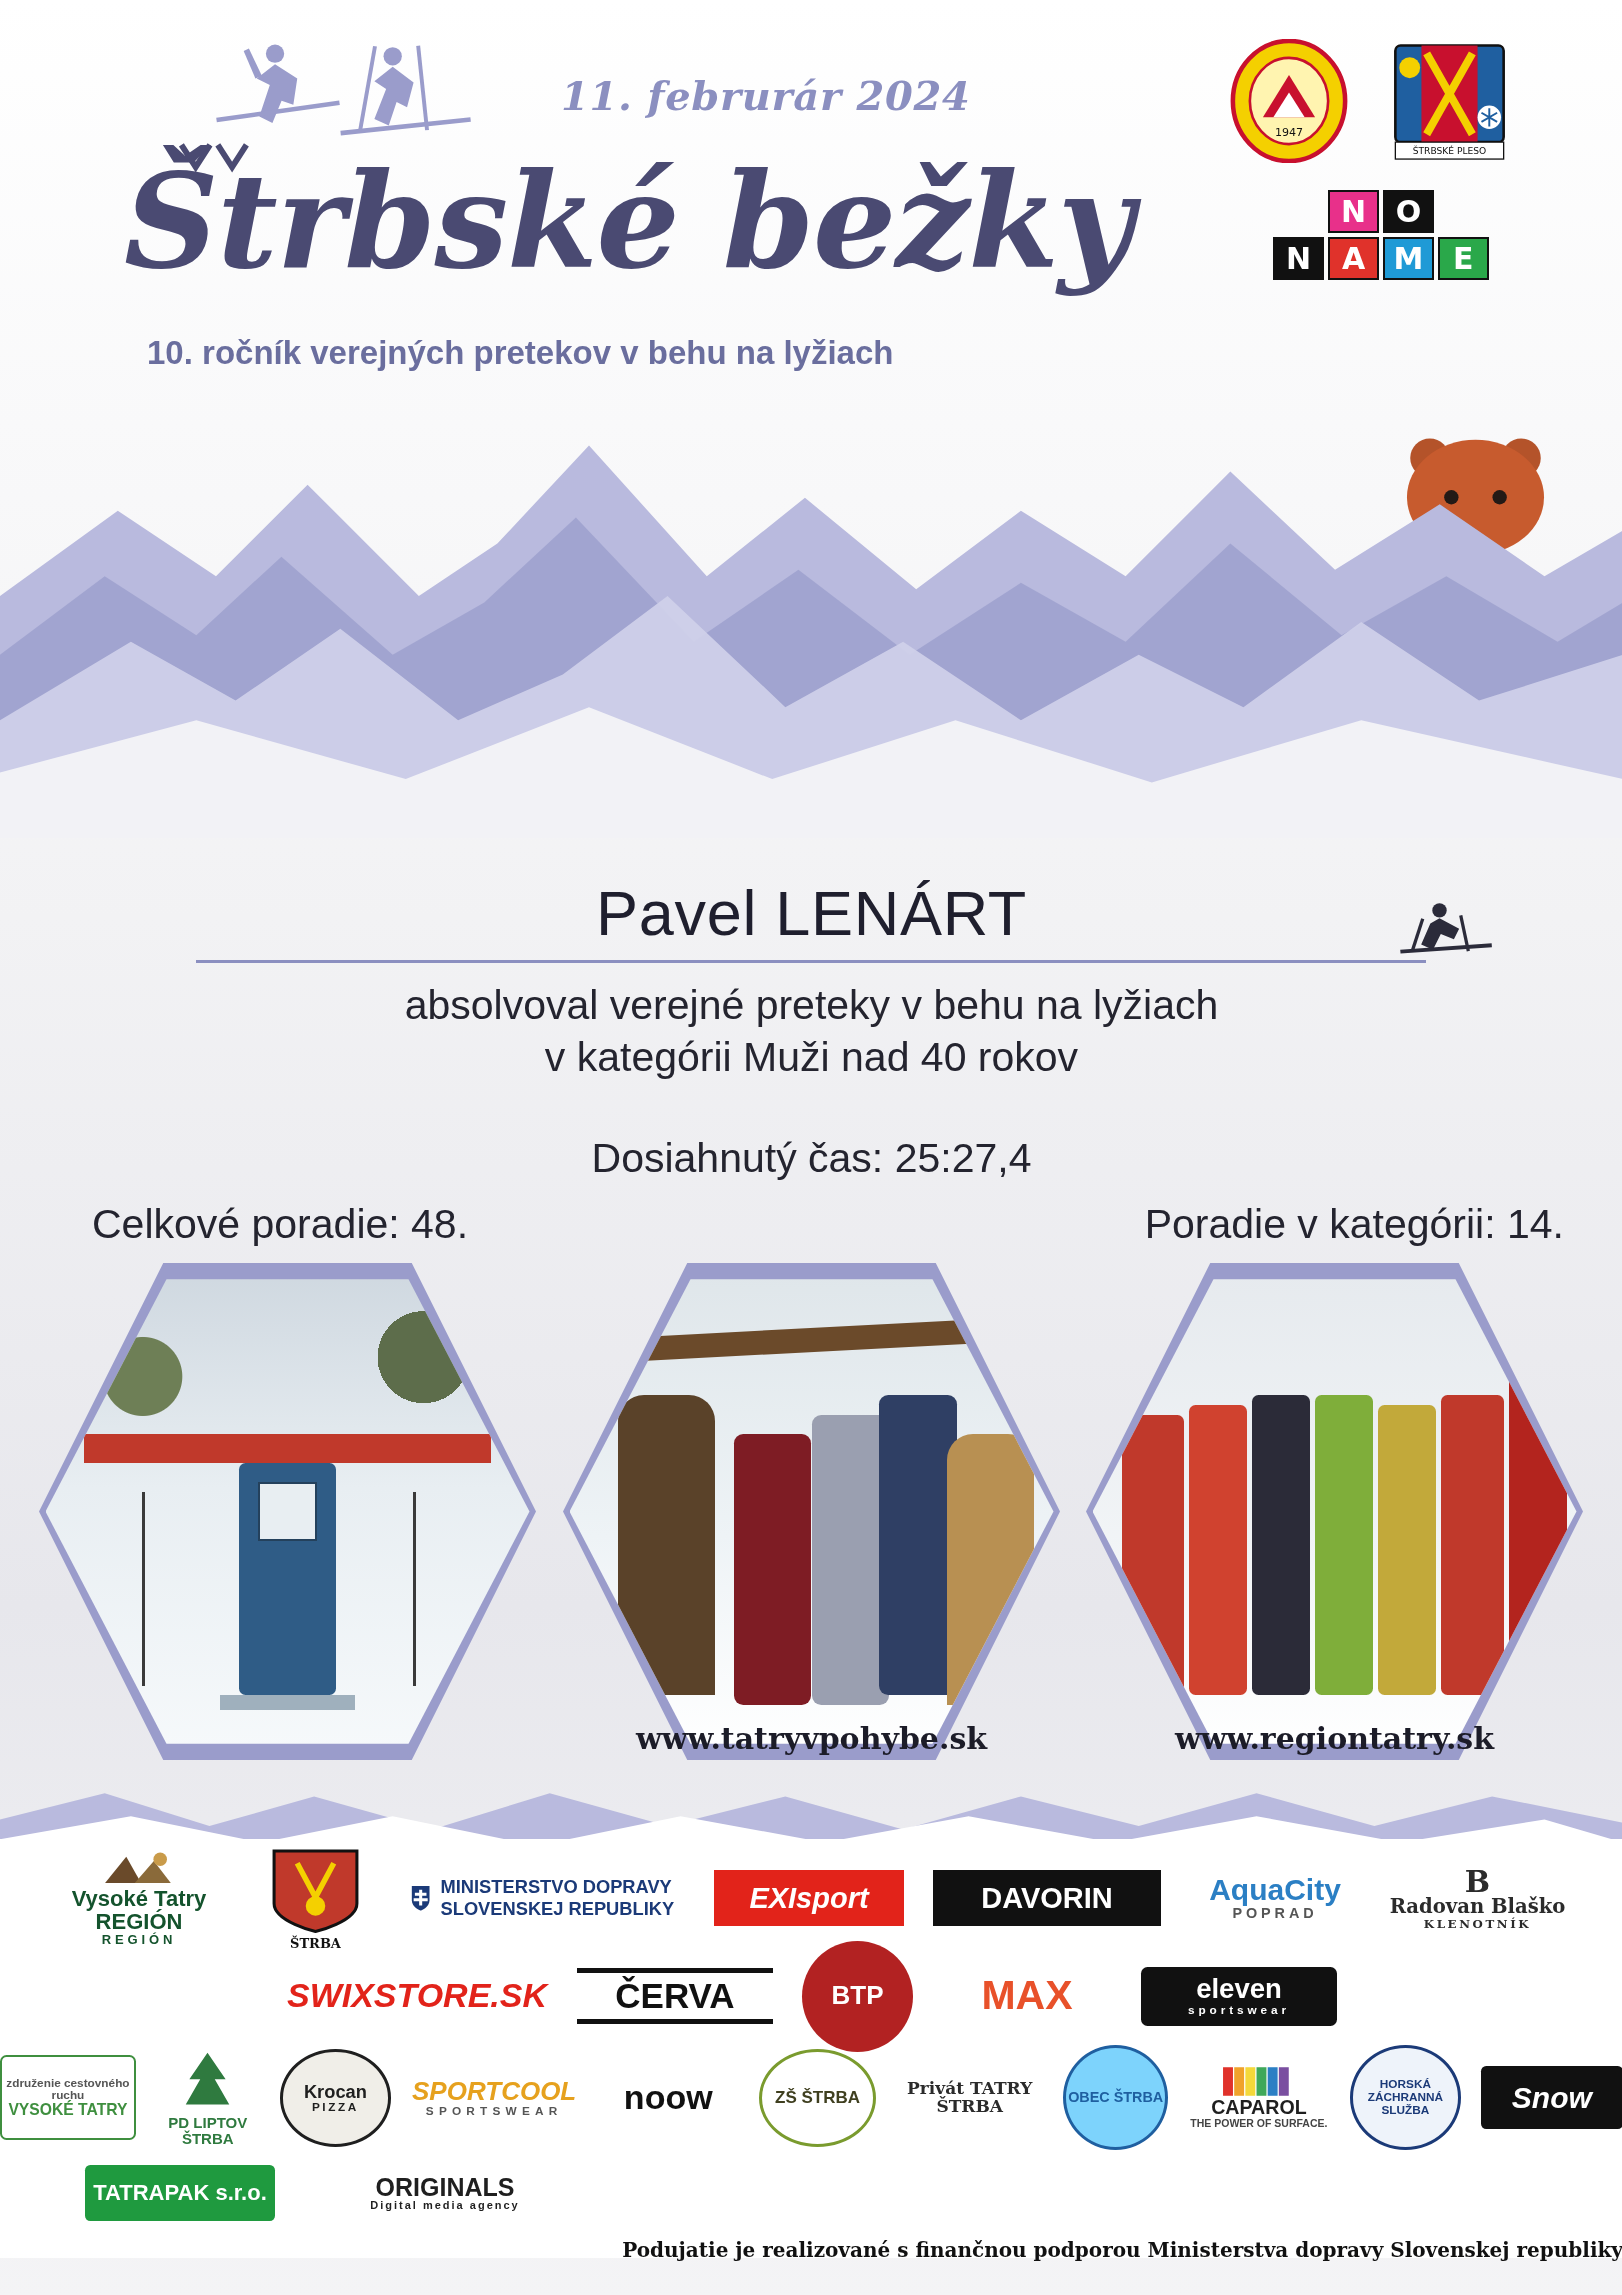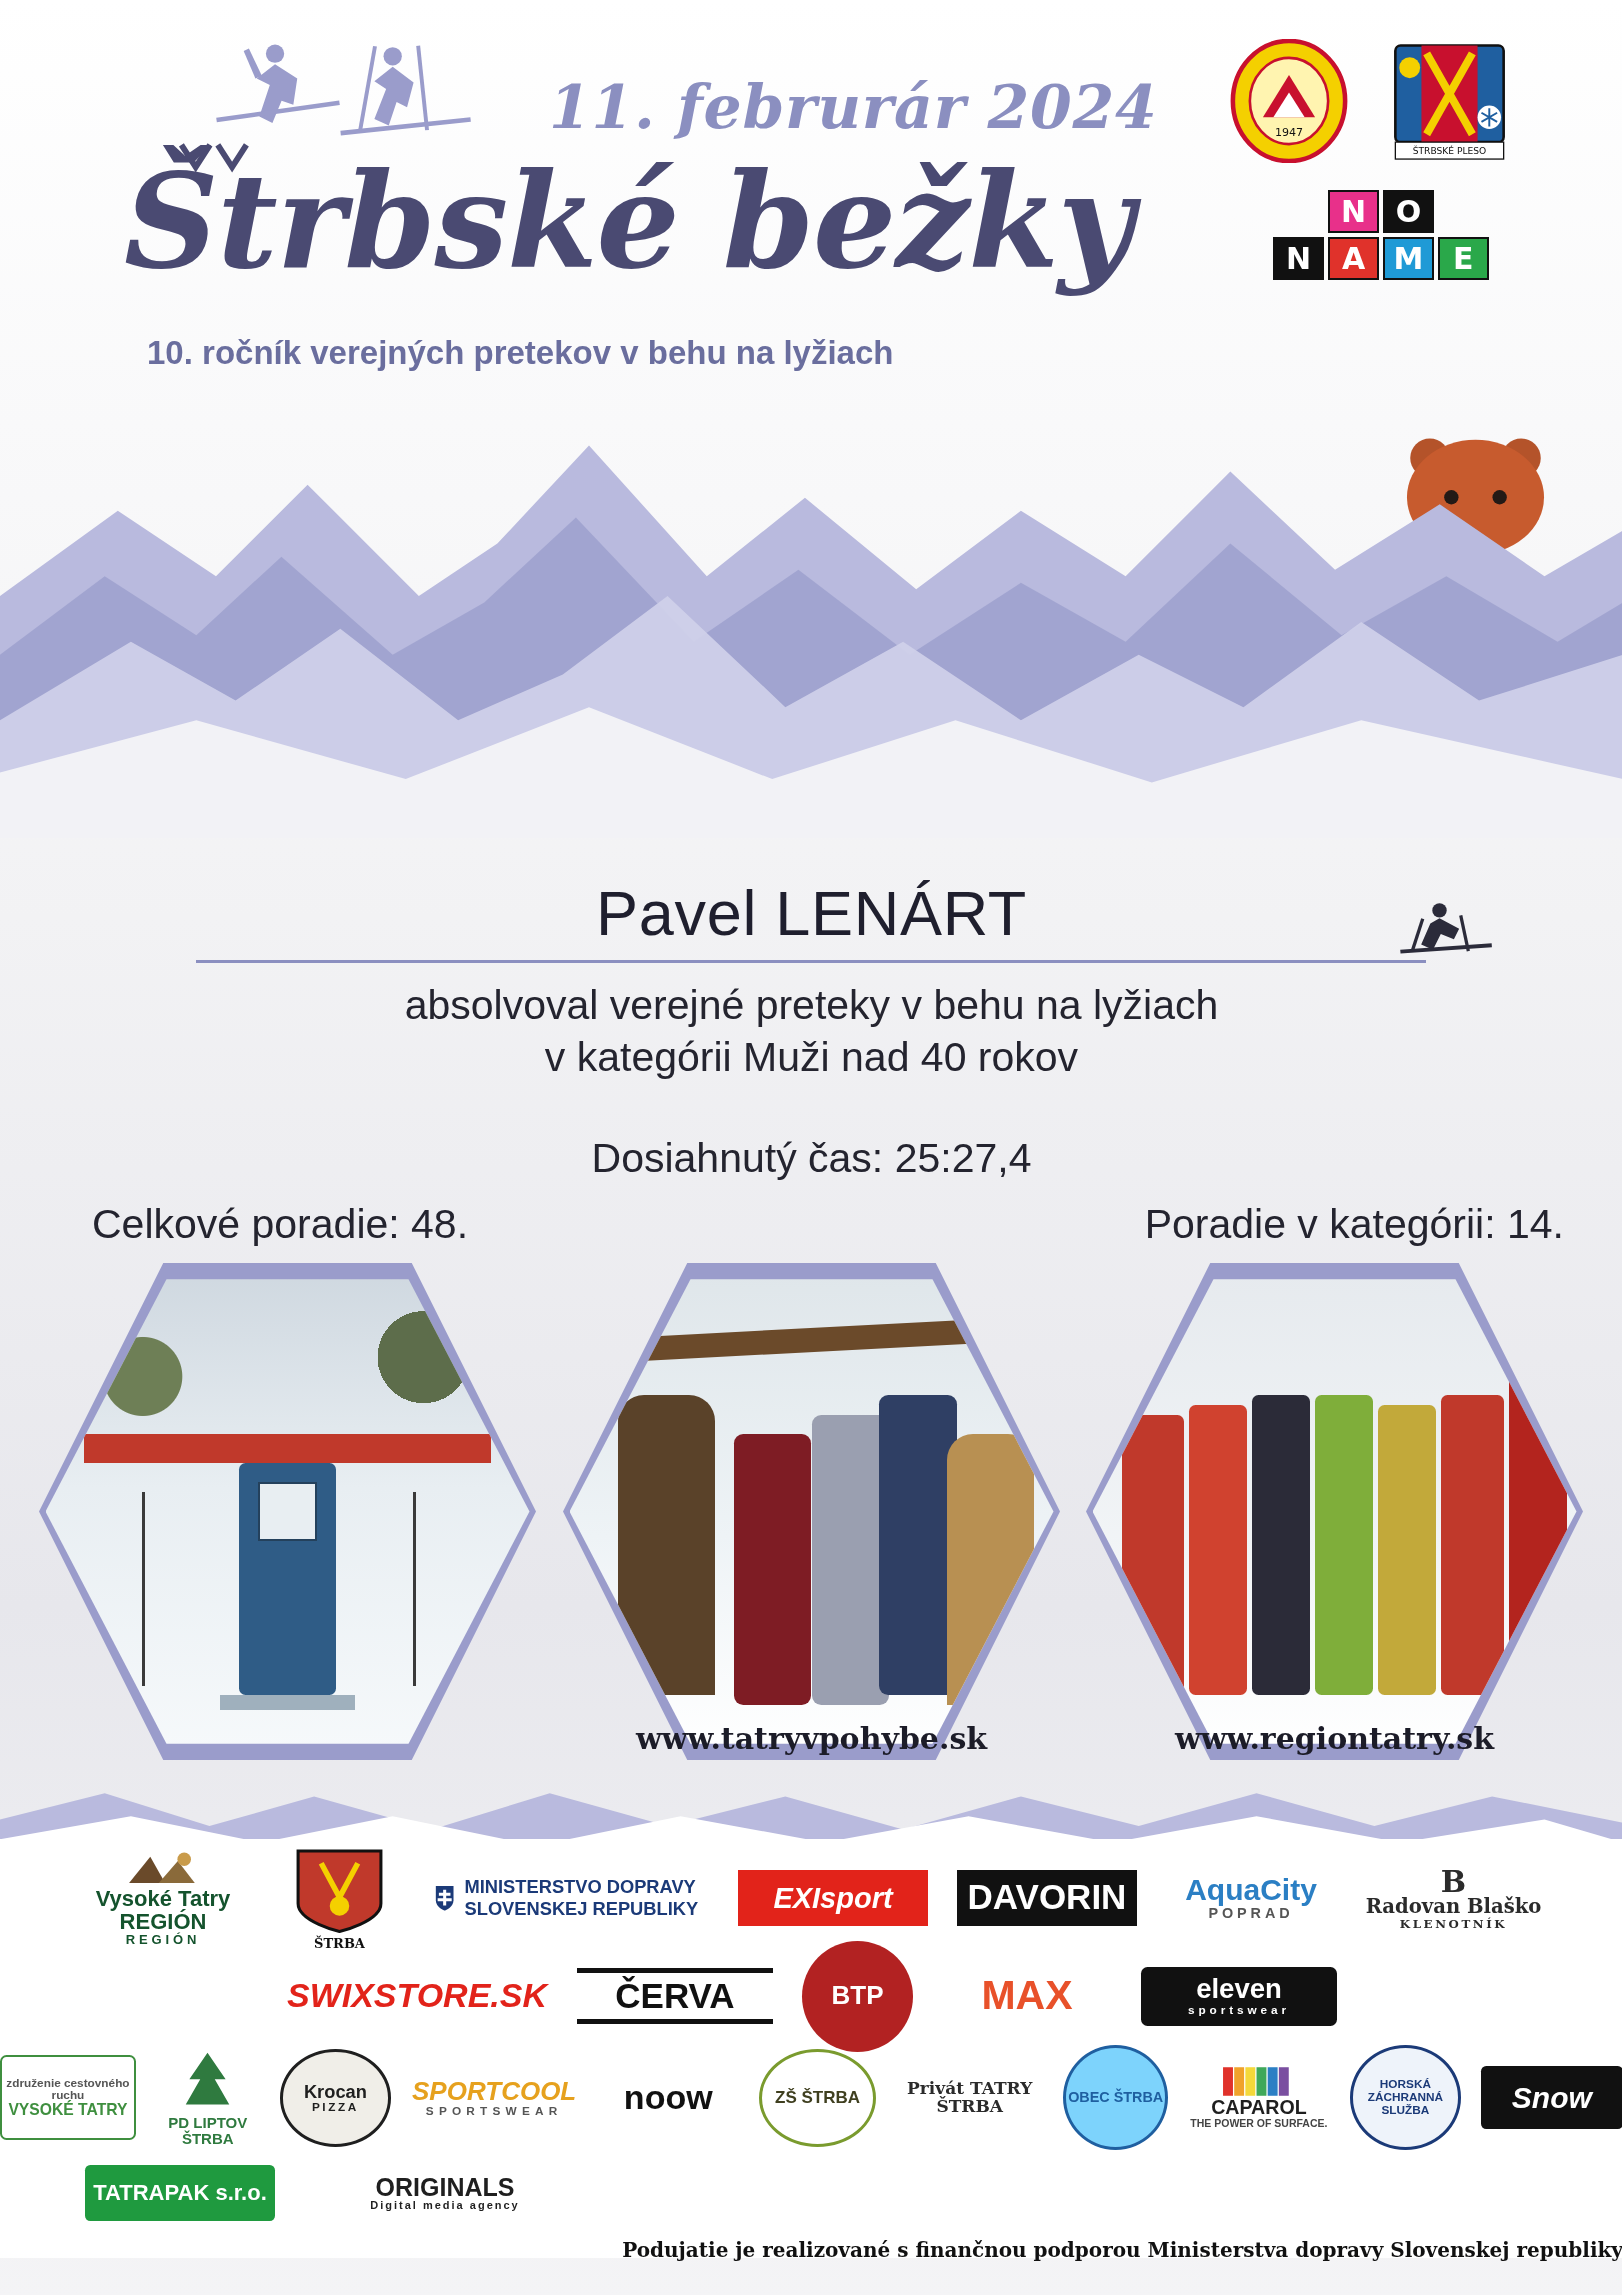--- a/index.html
+++ b/index.html
@@ -11,24 +11,24 @@
     position: relative; overflow: hidden;
     color: #2b2b3a;
   }
 
   
   .header { position:absolute; top:0; left:0; width:1623px; height:419px; }
 
   .ski-silhouettes { position:absolute; left:177px; top:39px; width:366px; height:151px; }
 
   .date-line {
-    position:absolute; left:549px; top:72px;
+    position:absolute; left:561px; top:72px;
     font-family:"DejaVu Serif", serif;
     font-style: italic; font-weight: bold;
-    font-size: 60px; color:#8b8fc0; letter-spacing:0.7px;
+    font-size: 40px; color:#8b8fc0; letter-spacing:0.7px;
   }
   .main-title {
     position:absolute; left:124px; top:144px;
     font-family:"DejaVu Serif", serif;
     font-style: italic; font-weight: bold;
     font-size: 131px; color:#4a4a72; letter-spacing:-1.3px;
     white-space: nowrap;
   }
   .sub-title {
     position:absolute; left:147px; top:334px;
@@ -312,21 +312,21 @@
     <div class="sp" style="width:275px;height:79px;background:#fff;border:0;color:#1b3a78;font-size:18.3px;justify-content:flex-start;gap:9.2px;">
       <svg viewBox="0 0 70 90" width="41" height="54">
         <path d="M6 6 H64 V52 C64 76 35 86 35 86 C35 86 6 76 6 52 Z" fill="#1b3a78"></path>
         <path d="M30 18 h10 v10 h14 v10 h-14 v8 h18 v10 h-18 v14 h-10 v-14 h-18 v-10 h18 v-8 h-14 v-10 h14 z" fill="#fff"></path>
       </svg>
       <span style="text-align:left;line-height:1.2;">MINISTERSTVO DOPRAVY SLOVENSKEJ REPUBLIKY</span>
     </div>
 
     <div class="sp" style="width:190px;height:56px;background:#e2231a;color:#fff;font-size:29px;font-style:italic;">EXIsport</div>
 
-    <div class="sp" style="width:180px;height:56px;background:#111;color:#fff;font-size:35px;">DAVORIN</div>
+    <div class="sp" style="width:228px;height:56px;background:#111;color:#fff;font-size:29px;">DAVORIN</div>
 
     <div class="sp" style="width:170px;height:72px;color:#2b7fc4;font-size:30px;flex-direction:column;">
       <span>AquaCity</span>
       <span style="font-size:14.4px;color:#555;letter-spacing:3.9px;">POPRAD</span>
     </div>
 
     <div class="sp" style="width:177px;height:72px;color:#2b2b2b;font-size:19.6px;flex-direction:column;font-family:'DejaVu Serif',serif;">
       <span style="font-size:30px;">B</span>
       <span>Radovan Blaško</span>
       <span style="font-size:11.8px;letter-spacing:2.6px;">KLENOTNÍK</span>

